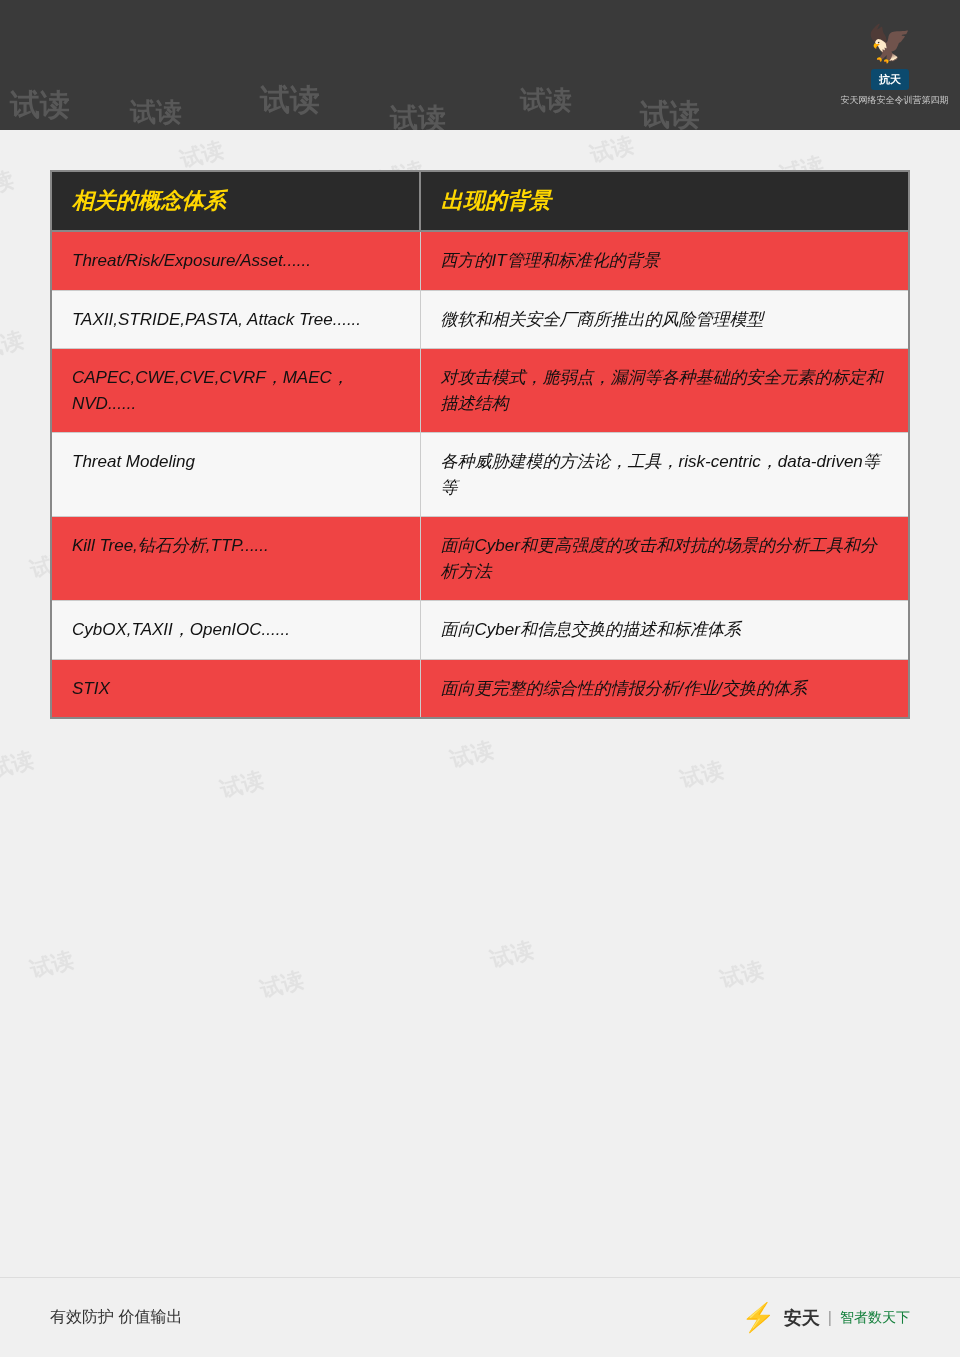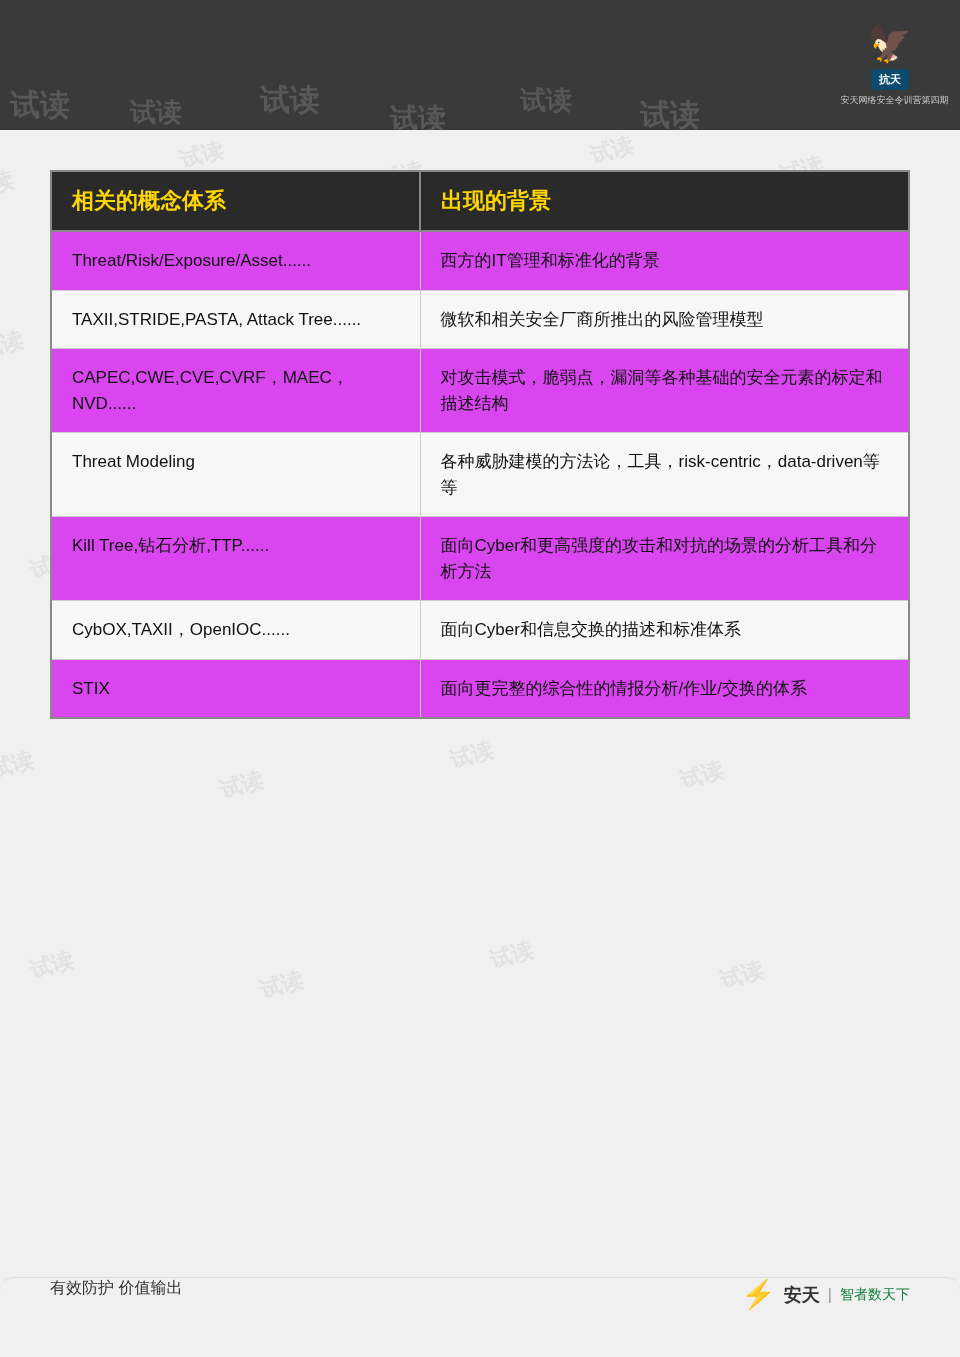--- a/index.html
+++ b/index.html
@@ -143,20 +143,21 @@
     
     .table-container {
       position: relative;
       z-index: 1;
       border: 2px solid #888;
     }
 
     table {
       width: 100%;
       border-collapse: collapse;
+      font-style: italic;
     }
 
     thead tr {
       background: #2a2a2a;
     }
 
     thead th {
       padding: 14px 20px;
       text-align: left;
       border-right: 2px solid #888;
@@ -167,21 +168,21 @@
       border-right: none;
     }
 
     .th-label {
       color: #FFD700;
       font-size: 22px;
       font-weight: bold;
     }
 
     tbody tr {
-      background: #d946ef;
+      background: #ef4444;
     }
 
     tbody tr:nth-child(even) {
       background: #f7f7f7;
     }
 
     tbody td {
       padding: 16px 20px;
       vertical-align: top;
       border-right: 1px solid #ccc;
@@ -207,25 +208,24 @@
 
     
     .footer {
       position: absolute;
       bottom: 0;
       left: 0;
       right: 0;
       height: 80px;
       background: #f0f0f0;
       display: flex;
-      align-items: flex-start;
+      align-items: center;
       justify-content: space-between;
       padding: 0 50px;
       border-top: 1px solid #ddd;
-      border-radius: 14px;
     }
 
     .footer-left {
       font-size: 16px;
       color: #333;
     }
 
     .footer-right {
       display: flex;
       align-items: center;

